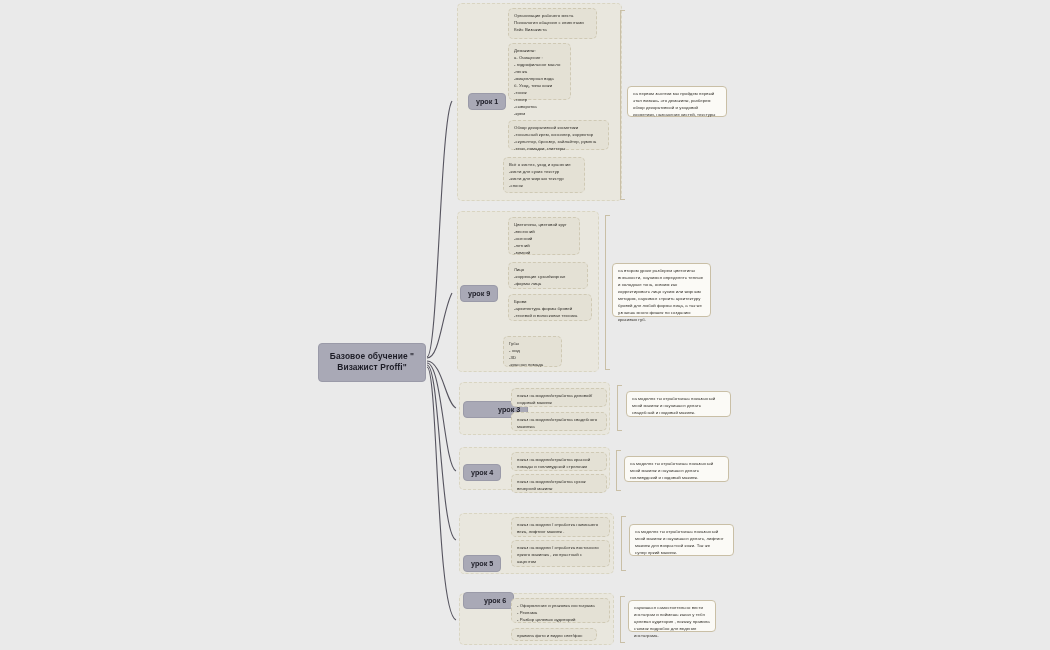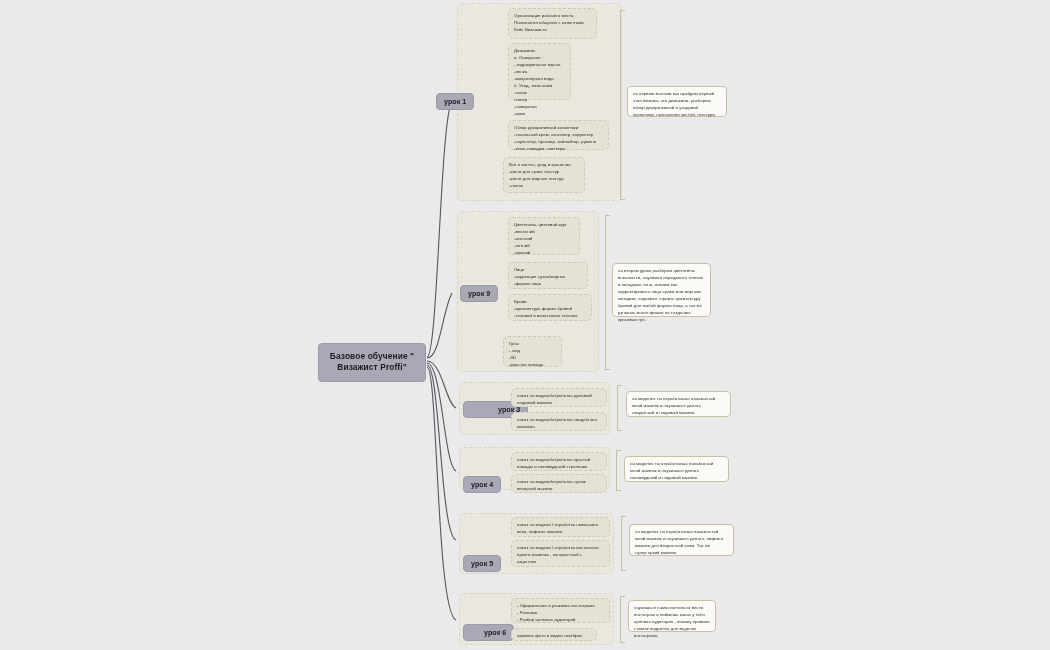--- a/index.html
+++ b/index.html
@@ -135,21 +135,21 @@
       <path d="M497,620 C505,620 503,634 511,634"></path>
     </g>
   </svg>
 
   <div class="root-node">
     <div>Базовое обучение "</div>
     <div>Визажист Proffi"</div>
   </div>
 
   <div class="group" style="left:457px; top:3px; width:165px; height:198px;"></div>
-  <div class="lesson-chip" style="left:436px; top:93px;text-align:right;">урок 1</div>
+  <div class="lesson-chip" style="left:468px; top:93px;text-align:right;">урок 1</div>
   <div class="topic" style="left:508px; top:8px; width:89px; height:31px;">Организация рабочего места
 Психология общения с клиентами
 Кейс Визажиста</div>
   <div class="topic" style="left:508px; top:43px; width:63px; height:57px;">Демакияж:
 а. Очищение :
 - гидрофильное масло
 -пенка
 -мицеллярная вода
 б. Уход, типы кожи
 -тоник
@@ -202,21 +202,21 @@
   <div class="topic" style="left:511px; top:388px; width:96px; height:19px;">показ на модели/отработка    деловой/
 нюдовый макияж</div>
   <div class="topic" style="left:511px; top:412px; width:96px; height:19px;">показ на модели/отработка    свадебного
 макияжа</div>
   <div class="bracket" style="left:617px; top:385px; height:46px;"></div>
   <div class="note" style="left:626px; top:391px; width:105px; height:26px;">на моделях ты отработаешь показанный
 мной макияж и научишься делать
 свадебный и нюдовый макияж.</div>
 
   <div class="group" style="left:459px; top:447px; width:151px; height:43px;"></div>
-  <div class="lesson-chip" style="left:463px; top:464px;margin-top:12px;">урок 4</div>
+  <div class="lesson-chip" style="left:463px; top:464px;">урок 4</div>
   <div class="topic" style="left:511px; top:452px; width:96px; height:19px;">показ на модели/отработка красной
 помады и голливудской стрелочки</div>
   <div class="topic" style="left:511px; top:474px; width:96px; height:19px;">показ на модели/отработка сухож
 вечерней макияж</div>
   <div class="bracket" style="left:616px; top:450px; height:41px;"></div>
   <div class="note" style="left:624px; top:456px; width:105px; height:26px;">на моделях ты отработаешь показанный
 мной макияж и научишься делать
 голливудский и нюдовый макияж.</div>
 
   <div class="group" style="left:459px; top:513px; width:155px; height:61px;"></div>
@@ -226,21 +226,21 @@
   <div class="topic" style="left:511px; top:540px; width:99px; height:27px;">показ на модели / отработка восточного
 яркого макияжа , контрастный  с
 акцентом</div>
   <div class="bracket" style="left:621px; top:516px; height:55px;"></div>
   <div class="note" style="left:629px; top:524px; width:105px; height:32px;">на моделях ты отработаешь показанный
 мной макияж и научишься делать, лифтинг
 макияж для возрастной кожи. Так же
 супер яркий макияж.</div>
 
   <div class="group" style="left:459px; top:593px; width:155px; height:52px;"></div>
-  <div class="lesson-chip" style="left:463px; top:624px;padding-left:20px;">урок 6</div>
+  <div class="lesson-chip" style="left:463px; top:592px;padding-left:20px;">урок 6</div>
   <div class="topic" style="left:511px; top:598px; width:99px; height:25px;">- Оформление и упаковка инстаграма
 - Реклама
 - Разбор целевых аудиторий</div>
   <div class="topic" style="left:511px; top:628px; width:86px; height:13px;">правила фото и видео свет/фон</div>
   <div class="bracket" style="left:620px; top:596px; height:47px;"></div>
   <div class="note" style="left:628px; top:600px; width:88px; height:32px;">научишься самостоятельно вести
 инстаграм и поймешь какая у тебя
 целевая аудитория , покажу правила
 съемок подробно для ведения
 инстаграма.</div>

